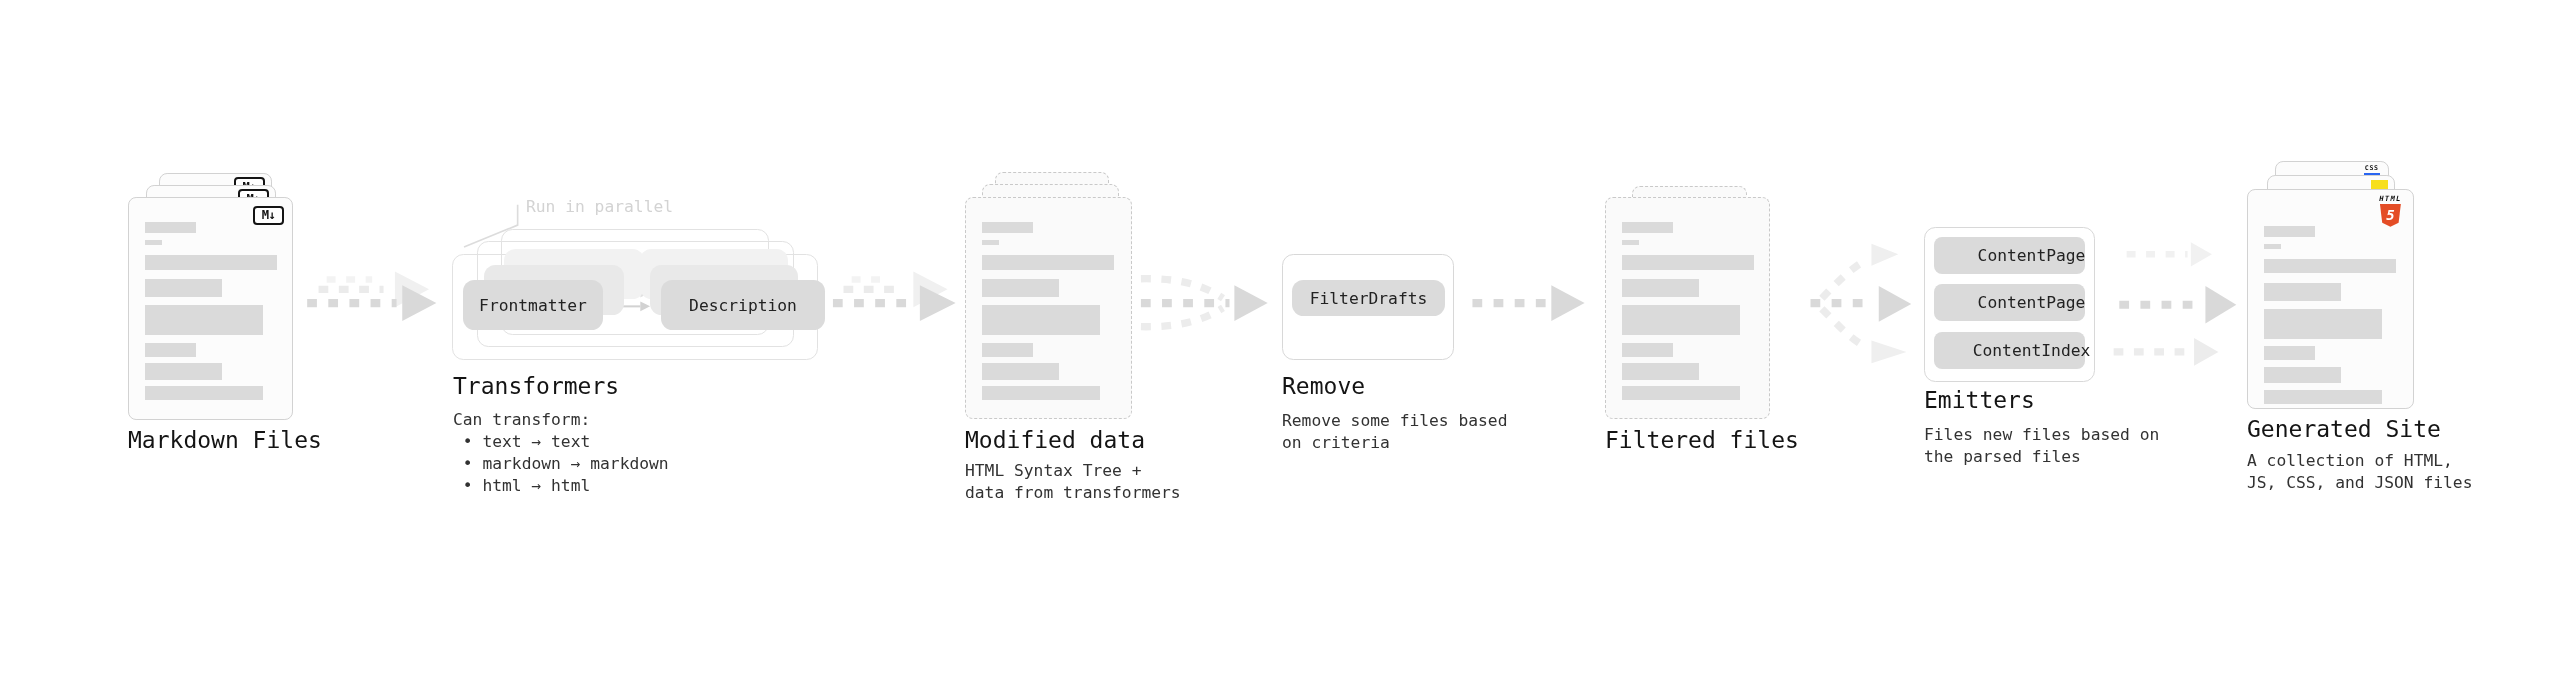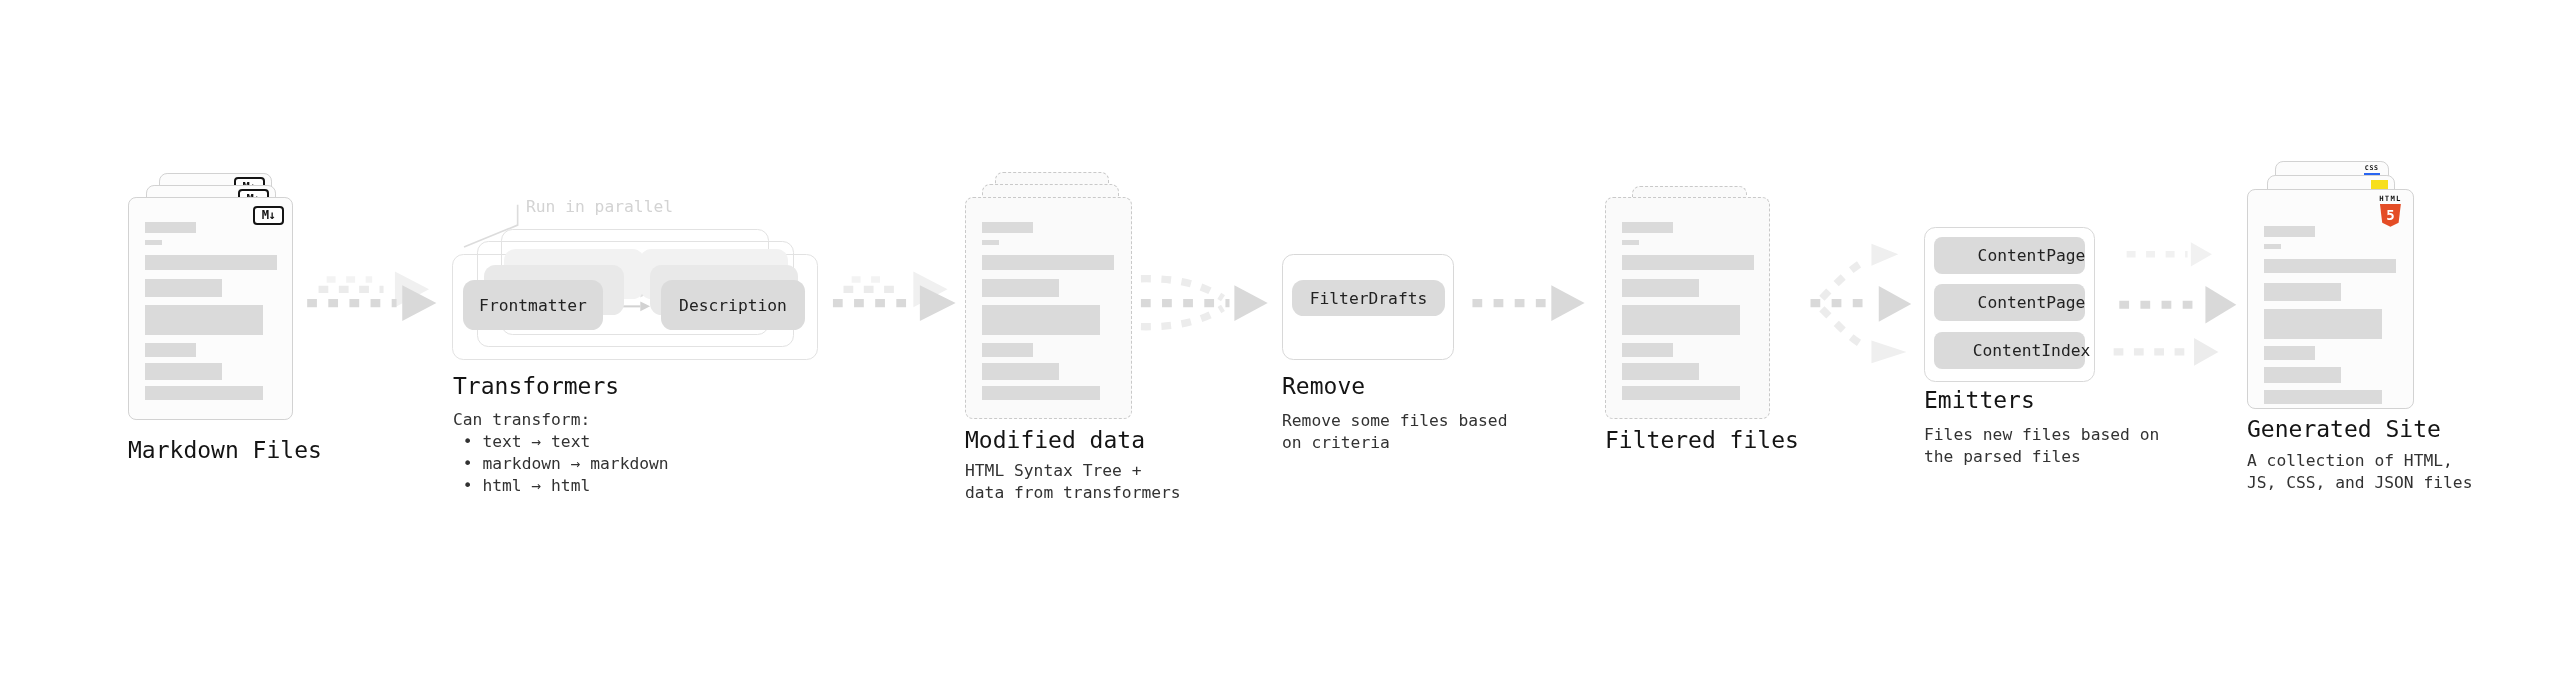--- a/index.html
+++ b/index.html
@@ -14,21 +14,21 @@
   .doc-card.dashed{background:#fafafa;border:1.6px dashed #c9c9c9;}
   .bars{padding:24.4px 0 0 16.3px;}
   .bar{background:#dadada;}
   
   .md-icon{position:absolute;display:flex;align-items:center;justify-content:center;
     width:31px;height:18.7px;border:2px solid #141414;border-radius:4.1px;background:#fff;
     font-weight:bold;font-size:12.2px;letter-spacing:-0.8px;color:#141414;box-sizing:border-box;}
   .md-front{top:8.1px;right:8.1px;}
   .md-back{top:3.3px;right:6.5px;}
   
-  .h5{position:absolute;top:4.9px;right:8.1px;width:29px;text-align:center;}
+  .h5{position:absolute;top:4.9px;right:8.1px;width:29px;text-align:center;font-style:italic;}
   .h5-label{font-size:7.3px;font-weight:bold;letter-spacing:1.2px;line-height:8.1px;color:#111;}
   .h5-shield{width:21px;height:23px;margin:0.8px auto 0;background:#e44d26;color:#fff;
     clip-path:polygon(0 0,100% 0,89% 83%,50% 100%,11% 83%);
     font-size:14px;font-weight:bold;display:flex;align-items:center;justify-content:center;}
   .cssi{position:absolute;top:3.3px;right:8.1px;text-align:center;}
   .cssi-label{font-size:6.5px;font-weight:bold;line-height:7.3px;color:#111;letter-spacing:0.8px;}
   .cssi-bar{width:16.3px;height:3.3px;background:#2965f1;margin:0.8px auto 0;}
   .jsi{position:absolute;top:4.1px;right:6.5px;width:16.3px;height:9.8px;background:#f7df1e;}
   
   .label{position:absolute;font-size:23px;line-height:28px;color:#141414;white-space:nowrap;}
@@ -122,36 +122,36 @@
         <div class="bar" style="width:51px;height:10.6px;"></div>
         <div class="bar" style="width:17px;height:4.9px;margin-top:7.3px;"></div>
         <div class="bar" style="width:132px;height:14.6px;margin-top:9.8px;"></div>
         <div class="bar" style="width:77px;height:18px;margin-top:9.8px;"></div>
         <div class="bar" style="width:118px;height:30px;margin-top:8.1px;"></div>
         <div class="bar" style="width:51px;height:14px;margin-top:7.3px;"></div>
         <div class="bar" style="width:77px;height:16.3px;margin-top:6.5px;"></div>
         <div class="bar" style="width:118px;height:14px;margin-top:6.5px;"></div>
       </div>
     </div>
-    <div class="label" style="left:128px;top:436px;">Markdown Files</div>
+    <div class="label" style="left:128px;top:426px;">Markdown Files</div>
   </div>
 
   <div>
     <div class="callout" style="left:526px;top:197px;">Run in parallel</div>
     <div class="obox" style="left:501px;top:229px;width:268px;height:106px;"></div>
     <div class="obox" style="left:477px;top:241px;width:317px;height:106px;"></div>
     <div class="obox" style="left:452px;top:254px;width:366px;height:106px;"></div>
 
     <div class="pill g2" style="left:504px;top:249px;width:140px;height:50px;"></div>
     <div class="pill g1" style="left:484px;top:265px;width:140px;height:50px;"></div>
     <div class="pill" style="left:463px;top:280px;width:140px;height:50px;">Frontmatter</div>
 
     <div class="pill g2" style="left:640px;top:249px;width:148px;height:50px;"></div>
     <div class="pill g1" style="left:650px;top:265px;width:148px;height:50px;"></div>
-    <div class="pill" style="left:661px;top:280px;width:144px;height:50px;">Description</div>
+    <div class="pill" style="left:661px;top:280px;width:164px;height:50px;">Description</div>
 
     <div class="label" style="left:453px;top:372px;">Transformers</div>
     <div class="desc" style="left:453px;top:409px;">Can transform:
  • text → text
  • markdown → markdown
  • html → html</div>
   </div>
 
   <div>
     <div class="doc-card dashed" style="left:995px;top:172px;width:114px;height:49px;"></div>

